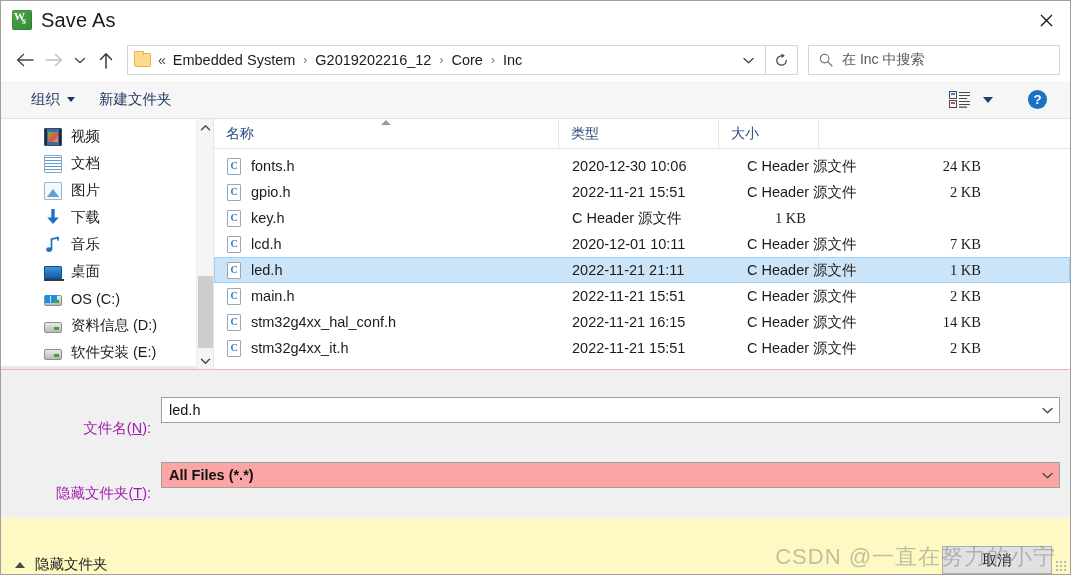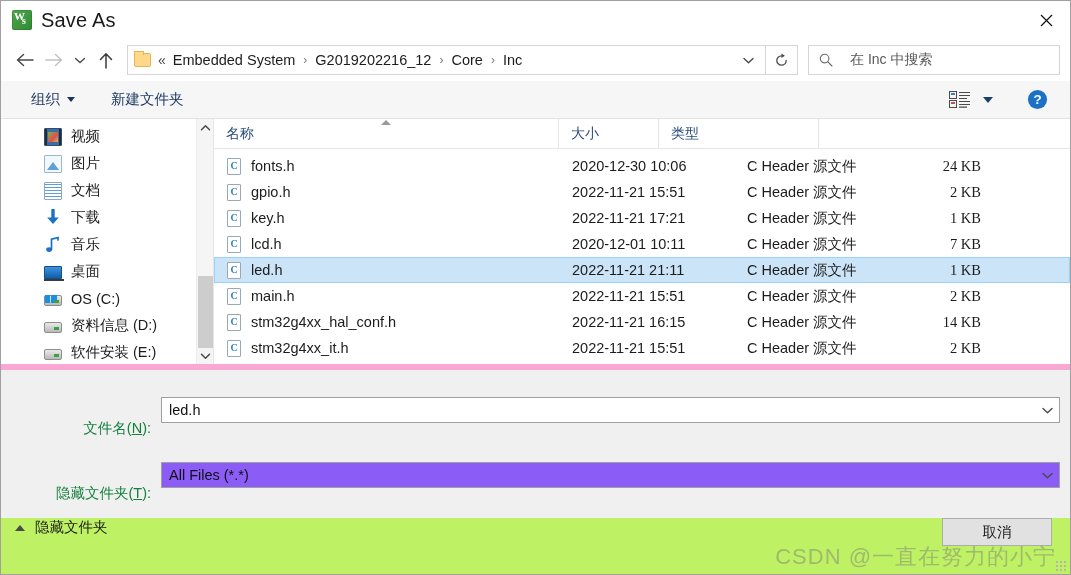--- a/index.html
+++ b/index.html
@@ -116,21 +116,21 @@
   }
   .searchbox {
     width: 252px; flex: 0 0 252px;
     height: 30px; margin-left: 10px;
     border: 1px solid #d5d5d5;
     background: #ffffff;
     display: flex; align-items: center;
     padding-left: 10px;
   }
   .search-ph {
-    font-size: 14px; color: #5a5a5a; margin-left: 17px;
+    font-size: 14px; color: #5a5a5a; margin-left: 9px;
   }
 
   
   .cmdbar {
     height: 38px; flex: 0 0 38px;
     display: flex; align-items: center;
     background: #f6f6f6;
     border-bottom: 1px solid #e2e2e2;
     padding: 0 12px 0 22px;
   }
@@ -153,21 +153,21 @@
     border-top: 6px solid #1b3f6e;
   }
   .help-btn { margin-left: 34px; margin-right: 10px; display:flex; }
 
   
   .body {
     flex: 1 1 auto;
     display: flex;
     min-height: 0;
     background: #ffffff;
-    border-bottom: 6px solid #f9a8d4;
+    border-bottom: 1px solid #f9a8d4;
   }
   .sidebar {
     width: 212px; flex: 0 0 212px;
     position: relative;
     overflow: hidden;
     border-right: none;
     background: #ffffff;
   }
   .side-list { padding-top: 4px; }
   .side-item {
@@ -323,46 +323,46 @@
     padding: 12px 10px 6px 10px;
     background: #f0f0f0;
   }
   .form-row {
     display: flex; align-items: center;
     margin-bottom: 9px;
   }
   .form-label {
     width: 150px; flex: 0 0 150px;
     text-align: right; padding-right: 10px;
-    font-size: 14.5px; color: #15803d; margin-top: 37px;
+    font-size: 14.5px; color: #a21caf; margin-top: 37px;
   }
   .form-label u { text-decoration: underline; }
   .field {
     flex: 1 1 auto;
     height: 26px;
     border: 1px solid #a0a0a0;
     background: #ffffff;
     display: flex; align-items: center;
     padding-left: 7px;
     font-size: 14.5px; color: #111;
   }
-  .field.readonly { background: #8b5cf6; }
+  .field.readonly { background: #fca5a5; font-weight: bold; }
   .field-text { flex: 1 1 auto; }
   .field-caret {
     width: 24px; flex: 0 0 24px;
     display: flex; align-items: center; justify-content: center;
     height: 24px;
   }
 
   
   .footer {
     flex: 0 0 auto;
     height: 56px;
-    background: #bef264;
-    display: flex; align-items: flex-start;
+    background: #fef9c3;
+    display: flex; align-items: flex-end;
     padding: 0 18px 0 14px;
     position: relative;
   }
   .hide-folders {
     display: flex; align-items: center;
     font-size: 14.5px; color: #1c1c1c;
   }
   .hide-caret {
     width: 0; height: 0; margin-right: 10px;
     border-left: 5px solid transparent;
@@ -474,21 +474,21 @@
       </svg>
       <span class="search-ph">在 Inc 中搜索</span>
     </div>
   </div>
 
   <div class="cmdbar">
     <div class="cmd-item">
       <span>组织</span>
       <span class="cmd-caret"></span>
     </div>
-    <div class="cmd-item" style="margin-left:20px">
+    <div class="cmd-item" style="margin-left:8px">
       <span>新建文件夹</span>
     </div>
     <div class="cmd-spacer"></div>
     <div class="view-icon">
       <svg width="22" height="17" viewBox="0 0 22 17">
         <rect x="0.5" y="0.5" width="7" height="7" stroke="#4a4a4a" stroke-width="1" fill="none"></rect>
         <rect x="0.5" y="9.5" width="7" height="7" stroke="#4a4a4a" stroke-width="1" fill="none"></rect>
         <rect x="2" y="2" width="4" height="2" fill="#3b7fc4"></rect>
         <rect x="2" y="11" width="4" height="2" fill="#c0504d"></rect>
         <path d="M10 1.5 H21 M10 4.5 H21 M10 7.5 H18" stroke="#4a4a4a" stroke-width="1.2"></path>
@@ -508,27 +508,27 @@
 
     <div class="sidebar">
       <div class="side-list">
 
         <div class="side-item">
           <span class="side-icon ic-video"></span>
           <span>视频</span>
         </div>
 
         <div class="side-item">
+          <span class="side-icon ic-doc"></span>
+          <span>文档</span>
+        </div>
+
+        <div class="side-item">
           <span class="side-icon ic-picture"></span>
           <span>图片</span>
-        </div>
-
-        <div class="side-item">
-          <span class="side-icon ic-doc"></span>
-          <span>文档</span>
         </div>
 
         <div class="side-item">
           <span class="side-icon">
             <svg width="18" height="18" viewBox="0 0 18 18">
               <path d="M9 1 V10" stroke="#1b72c4" stroke-width="3.4" stroke-linecap="round"></path>
               <path d="M3.2 8.6 L9 15 L14.8 8.6 Z" fill="#1b72c4"></path>
             </svg>
           </span>
           <span>下载</span>
@@ -588,25 +588,25 @@
       </div>
     </div>
 
     <div class="filelist">
 
       <div class="fl-header">
         <div class="fl-col col-name">
           <span class="sort-caret"></span>
           <span>名称</span>
         </div>
+        <div class="fl-col col-type">
+          <span>类型</span>
+        </div>
         <div class="fl-col col-size">
           <span>大小</span>
-        </div>
-        <div class="fl-col col-type">
-          <span>类型</span>
         </div>
         <div class="fl-col col-rest"></div>
       </div>
 
       <div class="fl-rows">
 
         <div class="fl-row">
           <div class="cell cell-name">
             <span class="file-icon">C</span>
             <span>fonts.h</span>
@@ -624,21 +624,20 @@
           <div class="cell cell-date">2022-11-21 15:51</div>
           <div class="cell cell-type">C Header 源文件</div>
           <div class="cell cell-size">2 KB</div>
         </div>
 
         <div class="fl-row">
           <div class="cell cell-name">
             <span class="file-icon">C</span>
             <span>key.h</span>
           </div>
-          <div class="cell cell-date">2022-11-21 17:21</div>
           <div class="cell cell-type">C Header 源文件</div>
           <div class="cell cell-size">1 KB</div>
         </div>
 
         <div class="fl-row">
           <div class="cell cell-name">
             <span class="file-icon">C</span>
             <span>lcd.h</span>
           </div>
           <div class="cell cell-date">2020-12-01 10:11</div>

